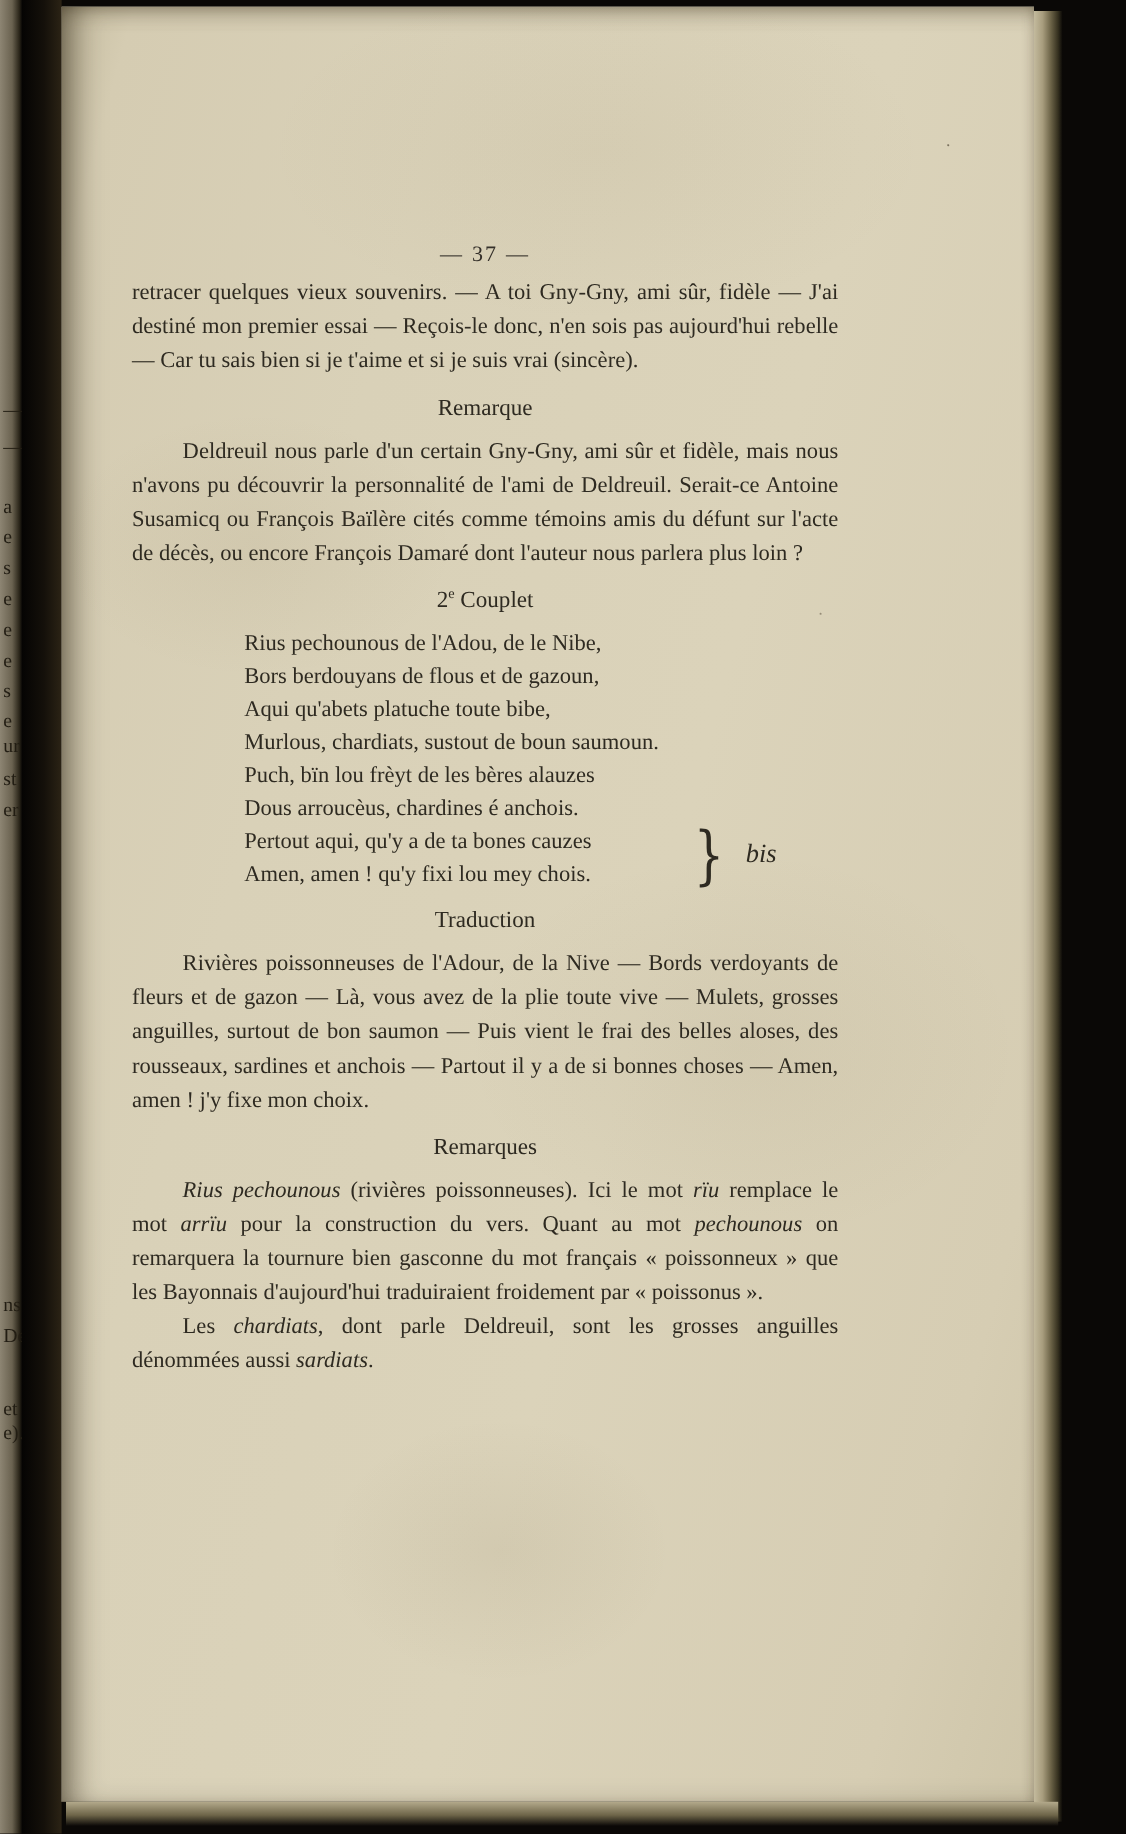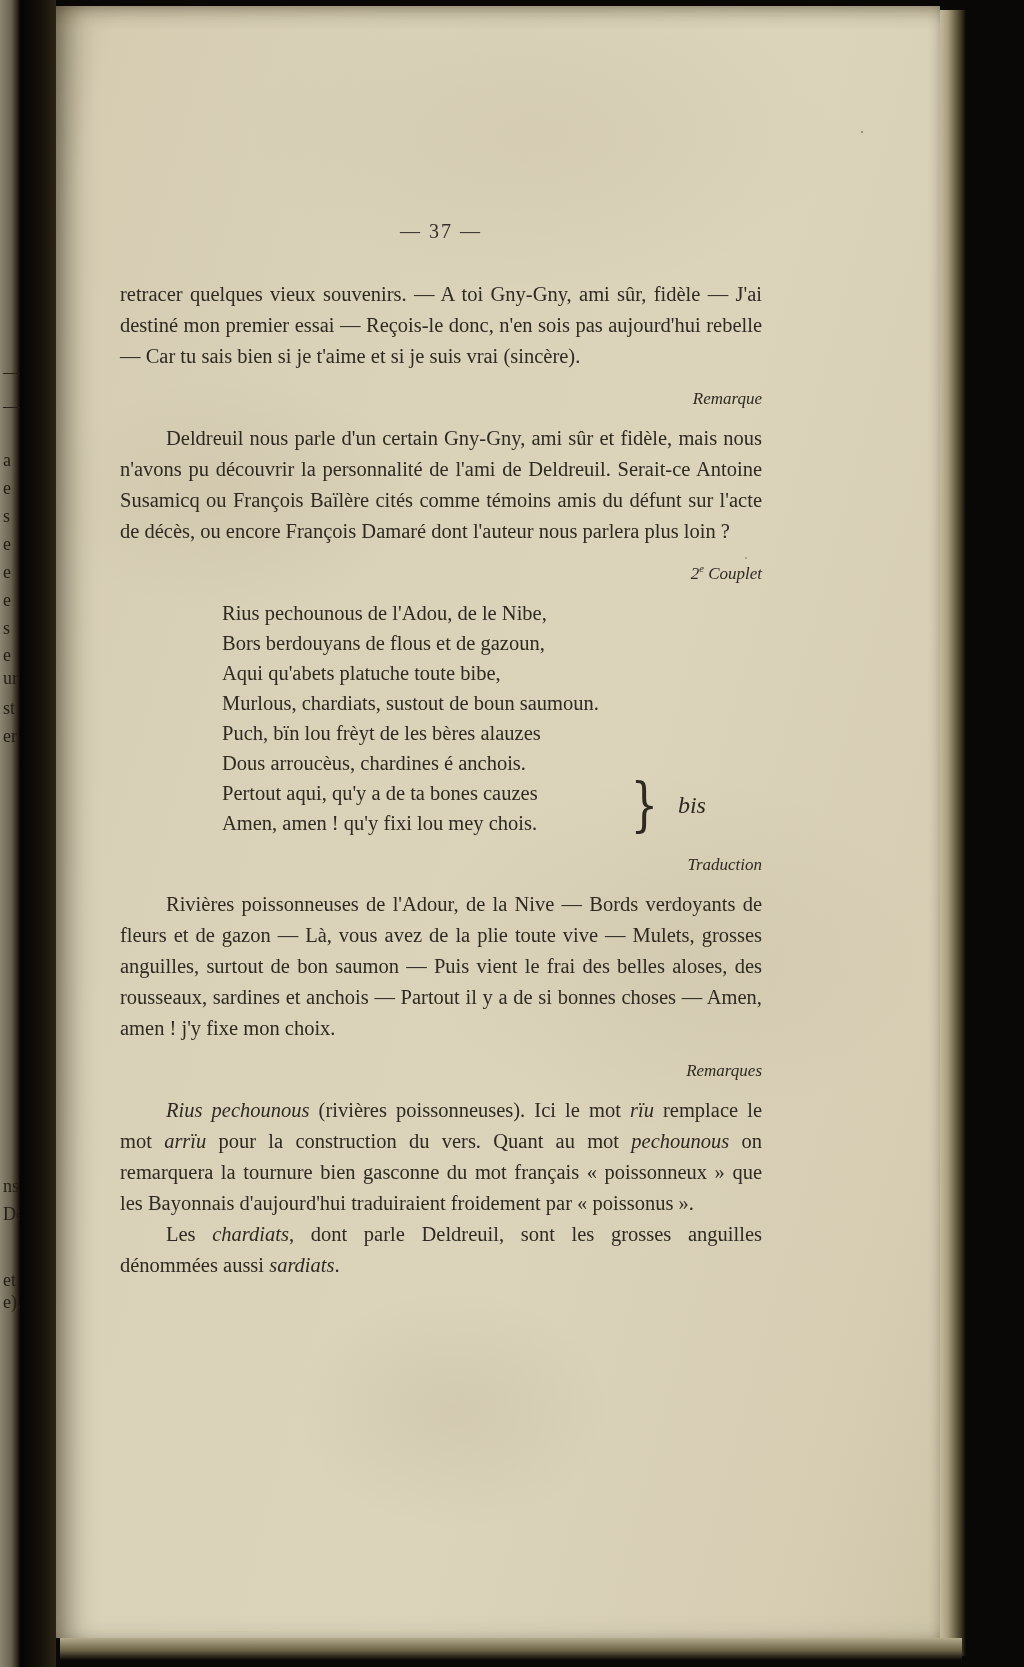--- a/index.html
+++ b/index.html
@@ -55,28 +55,28 @@
     position:absolute; left:60px; top:1638px; width:902px; height:22px;
     background:linear-gradient(180deg,#b3a98b 0%,#6e6549 55%,#0a0806 100%);
   }
 
   
   .text-block {
     position:absolute; left:64px; top:210px; width:642px;
     color:#2e2a21; font-size:20.5px; line-height:31px;
   }
   .page-number {
-    text-align:center; font-size:20px; letter-spacing:2px; margin-bottom:32px; color:#35302６;
+    text-align:center; font-size:20px; letter-spacing:2px; margin-bottom:4px; color:#35302６;
   }
   .page-number { color:#35302a; }
   .para { text-align:justify; text-indent:46px; margin:0; }
   .para.no-indent { text-indent:0; }
   .heading {
-    text-align:right; font-style:italic; font-weight:normal;
-    font-size:17px; margin:11px 0 9px;
+    text-align:center; font-weight:normal;
+    font-size:21px; margin:11px 0 9px;
   }
   sup { font-size:0.62em; vertical-align:super; line-height:0; }
   .it { font-style:italic;margin-top:48px; }
 
   .verse { margin:2px 0 2px 102px; line-height:30px; position:relative; }
   .verse-line { white-space:nowrap; }
   .bis-group {
     position:absolute; left:404px; top:176px;
     display:flex; align-items:center; height:62px;
   }

